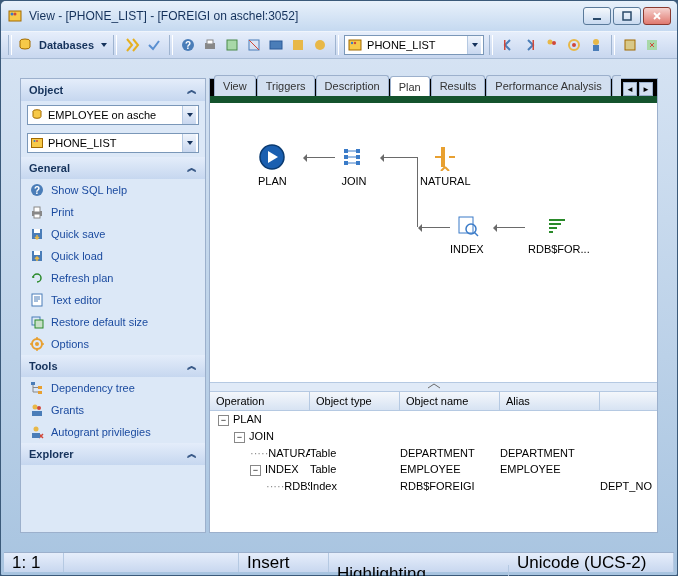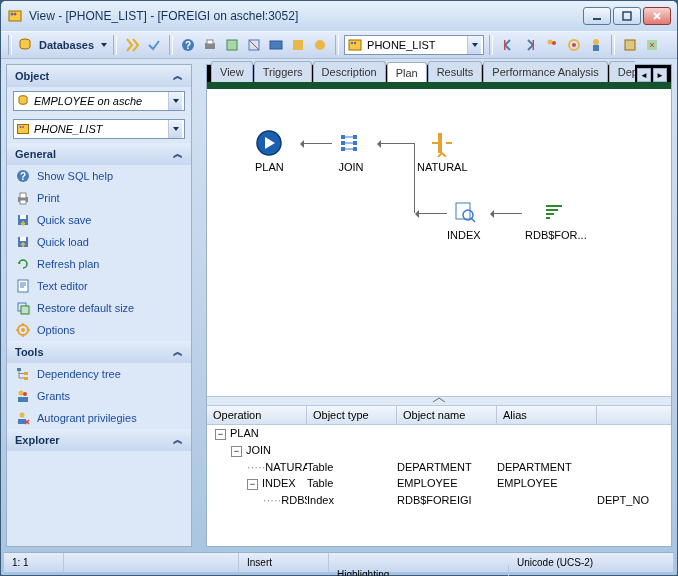--- a/index.html
+++ b/index.html
@@ -17,28 +17,28 @@
 
 .toolbar { height: 28px; background: linear-gradient(#e6eefb, #c8d7ef); display: flex; align-items: center; padding: 0 4px; gap: 2px; border-top: 1px solid #f0f5fc; border-bottom: 1px solid #a9bcd6; }
 .tb-grip { width: 4px; height: 20px; border-left: 1px solid #9fb4d0; border-right: 1px solid #fff; margin: 0 3px; }
 .tb-btn { width: 20px; height: 20px; display: flex; align-items: center; justify-content: center; border-radius: 2px; cursor: pointer; }
 .tb-combo { height: 20px; background: #fff; border: 1px solid #7a97b8; display: flex; align-items: center; padding: 0 2px; }
 .tb-combo .ico { width: 16px; height: 16px; margin-right: 4px; }
 .tb-combo .txt { min-width: 100px; }
 .tb-combo .arrow { width: 14px; height: 18px; background: linear-gradient(#f0f5fc, #c8d7ef); border-left: 1px solid #b5c9e2; display: flex; align-items: center; justify-content: center; }
 .dbtxt { color: #15325b; font-weight: bold; padding: 0 4px; }
 
-.body-area { flex: 1; display: flex; margin: 5px; gap: 14px; min-height: 0; }
+.body-area { flex: 1; display: flex; margin: 19px; gap: 3px; min-height: 0; }
 
 .sidebar { width: 186px; background: #dce8f7; border: 1px solid #9cb0cc; display: flex; flex-direction: column; overflow: hidden; }
 .sb-section-header { background: linear-gradient(#e4edfa, #c6d7ef); padding: 4px 8px; font-weight: bold; color: #15325b; display: flex; justify-content: space-between; align-items: center; }
 .sb-chevrons { font-size: 10px; color: #3a5a88; }
 .sb-combo { margin: 4px 6px; height: 20px; background: #fff; border: 1px solid #7a97b8; display: flex; align-items: center; padding: 0 2px; }
 .sb-combo .ico { width: 14px; height: 14px; margin-right: 4px; }
-.sb-combo .txt { flex: 1; overflow: hidden; white-space: nowrap; font-style: italic; }
+.sb-combo .txt { flex: 1; overflow: hidden; white-space: nowrap; }
 .sb-combo .arrow { width: 14px; height: 18px; background: linear-gradient(#f0f5fc, #c8d7ef); border-left: 1px solid #b5c9e2; display: flex; align-items: center; justify-content: center; }
 .sb-item { display: flex; align-items: center; gap: 6px; padding: 3px 8px; color: #1a4a9f; cursor: pointer; }
 .sb-item .ico { width: 16px; height: 16px; flex-shrink: 0; }
 
 .main { flex: 1; display: flex; flex-direction: column; background: #fff; border: 1px solid #9cb0cc; min-width: 0; }
 .tabs { height: 24px; background: #000000; display: flex; align-items: flex-end; padding: 0 4px; border-bottom: 7px solid #14532d; }
 .tab { padding: 4px 8px; background: #d2dff0; border: 1px solid #9cb0cc; border-bottom: none; margin-right: 1px; border-radius: 3px 3px 0 0; color: #333; cursor: pointer; white-space: nowrap; }
 .tab.active { background: #fff; position: relative; top: 1px; }
 .tab-nav { width: 14px; height: 14px; margin-left: 2px; background: #d2dff0; border: 1px solid #9cb0cc; display: flex; align-items: center; justify-content: center; font-size: 8px; }
 
@@ -59,21 +59,21 @@
 .c-type { width: 90px; }
 .c-name { width: 100px; }
 .c-alias { width: 100px; }
 .c-fields { flex: 1; }
 .grid-body { flex: 1; overflow: auto; }
 .grid-row { display: flex; padding: 1px 0; }
 .grid-row .cell { padding: 1px 0; overflow: hidden; white-space: nowrap; }
 .tree-toggle { width: 11px; height: 11px; border: 1px solid #888; display: inline-flex; align-items: center; justify-content: center; font-size: 9px; line-height: 1; margin-right: 4px; background: #fff; }
 .tree-line { color: #888; }
 
-.statusbar { height: 20px; background: linear-gradient(#e6eefb, #c8d7ef); border-top: 1px solid #9cb0cc; display: flex; align-items: center; margin: 0 3px 3px; font-size: 10px; }
+.statusbar { height: 20px; background: linear-gradient(#e6eefb, #c8d7ef); border-top: 1px solid #9cb0cc; display: flex; align-items: center; margin: 0 3px 3px; font-size: 17px; }
 .status-cell { padding: 0 8px; border-right: 1px solid #b5c9e2; height: 100%; display: flex; align-items: center; }
 .status-cell.w1 { width: 60px; }
 .status-cell.w2 { width: 175px; }
 .status-cell.w3 { width: 90px; }
 .status-cell.w4 { width: 180px; margin-top: 23px; }
 .status-cell.w5 { flex: 1; }
 
 svg { display: block; }
 </style>
 </head>

